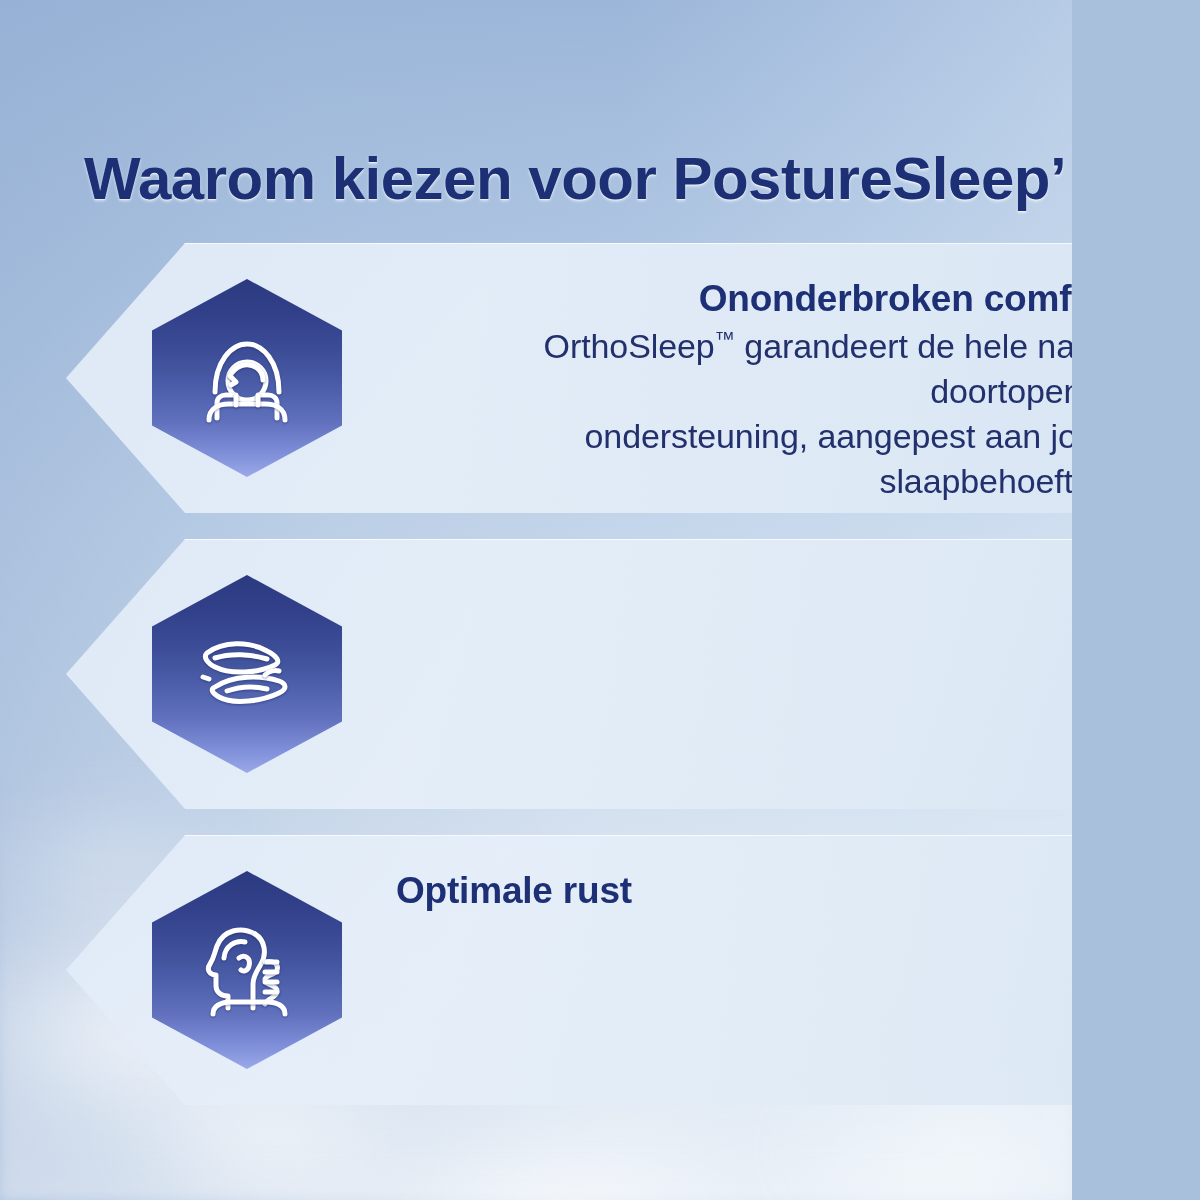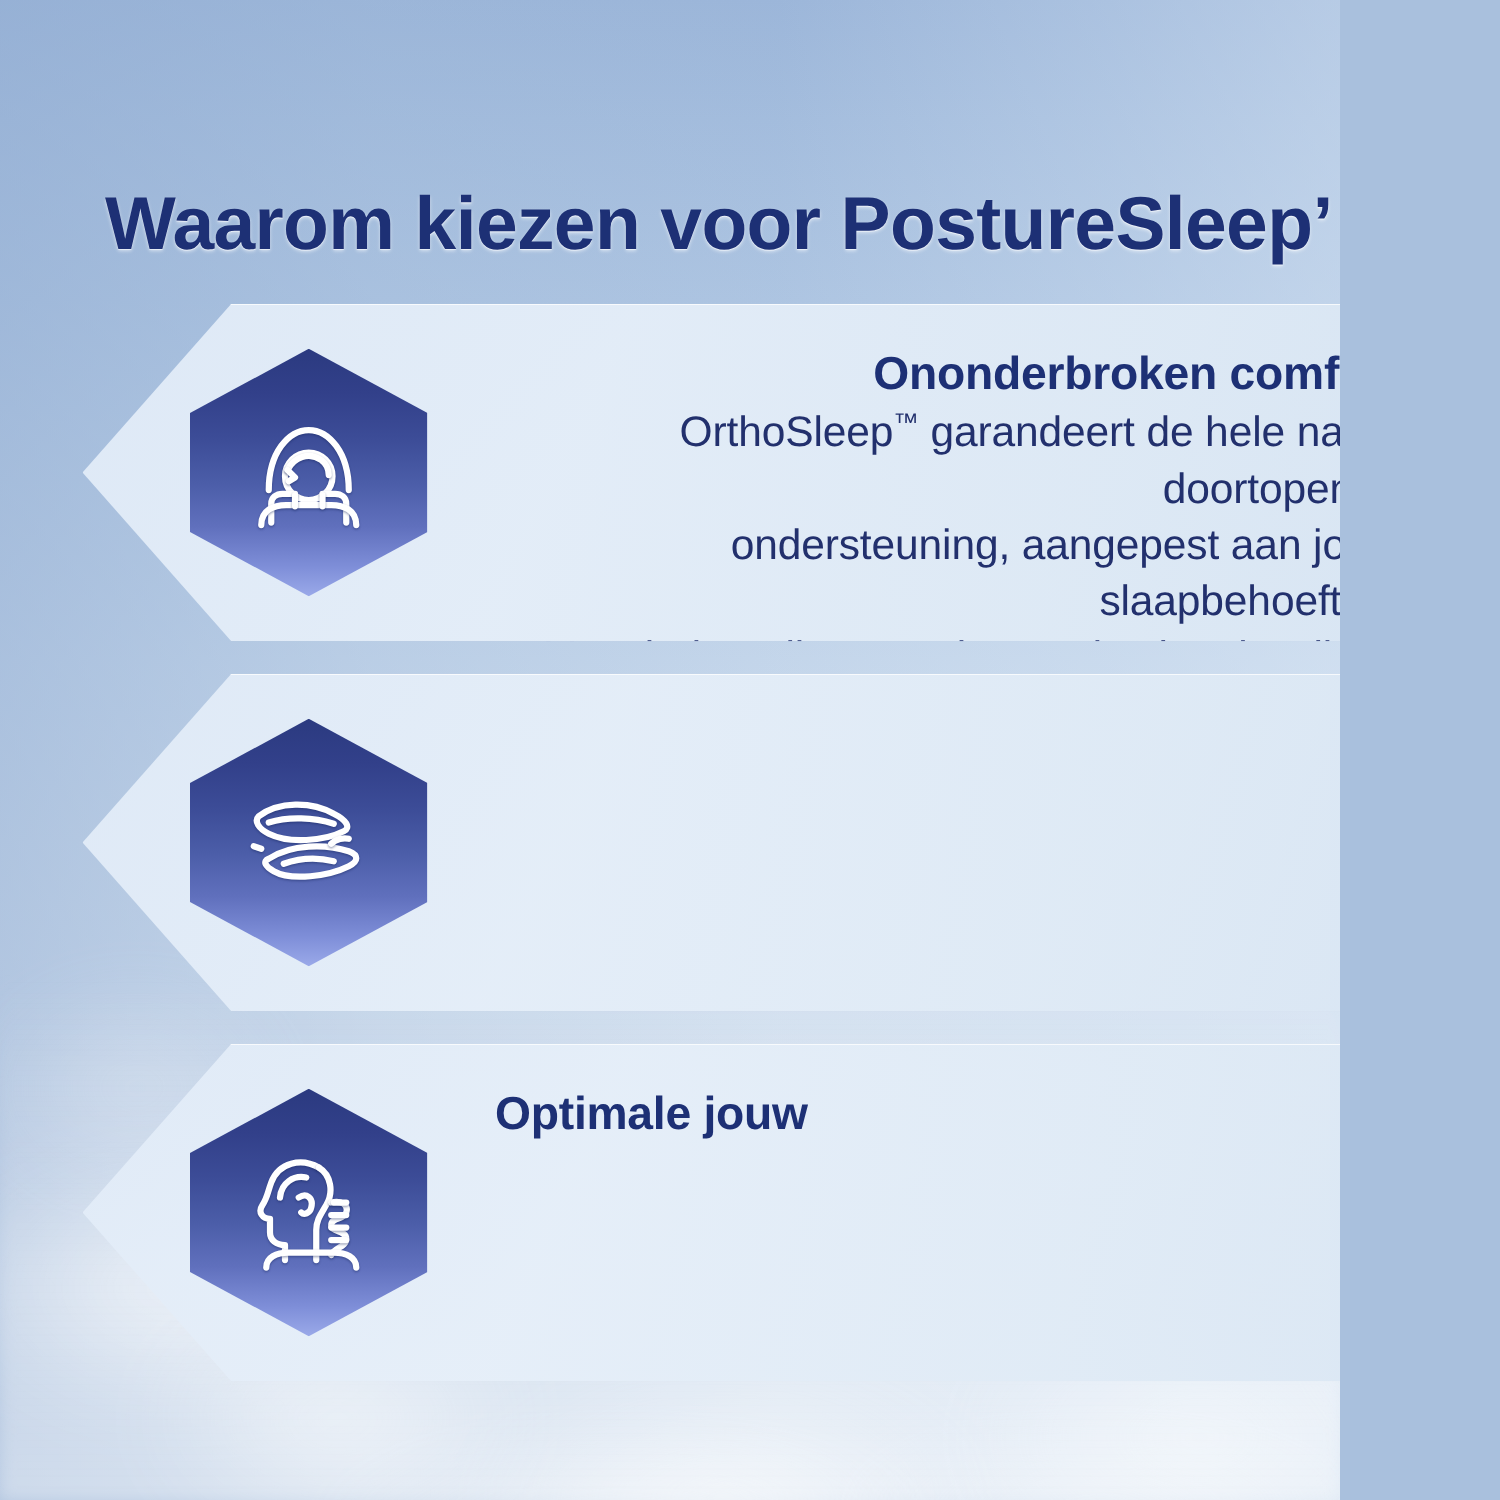--- a/index.html
+++ b/index.html
@@ -263,17 +263,17 @@
         <path d="M70 44 L80 44"></path>
         <path d="M68 54 L80 54"></path>
         <path d="M68 64 L80 64"></path>
         <path d="M68 74 L80 74"></path>
 
         <path d="M16 96 C16 88, 24 84, 34 84 L70 84 C80 84, 88 88, 88 96"></path>
       </svg>
     </div>
 
     <div class="card-text">
-      <h2 class="card-heading">Optimale jouw</h2>
+      <h2 class="card-heading">Optimale rust</h2>
     </div>
   </section>
 
 </div>
 
 </body></html>

